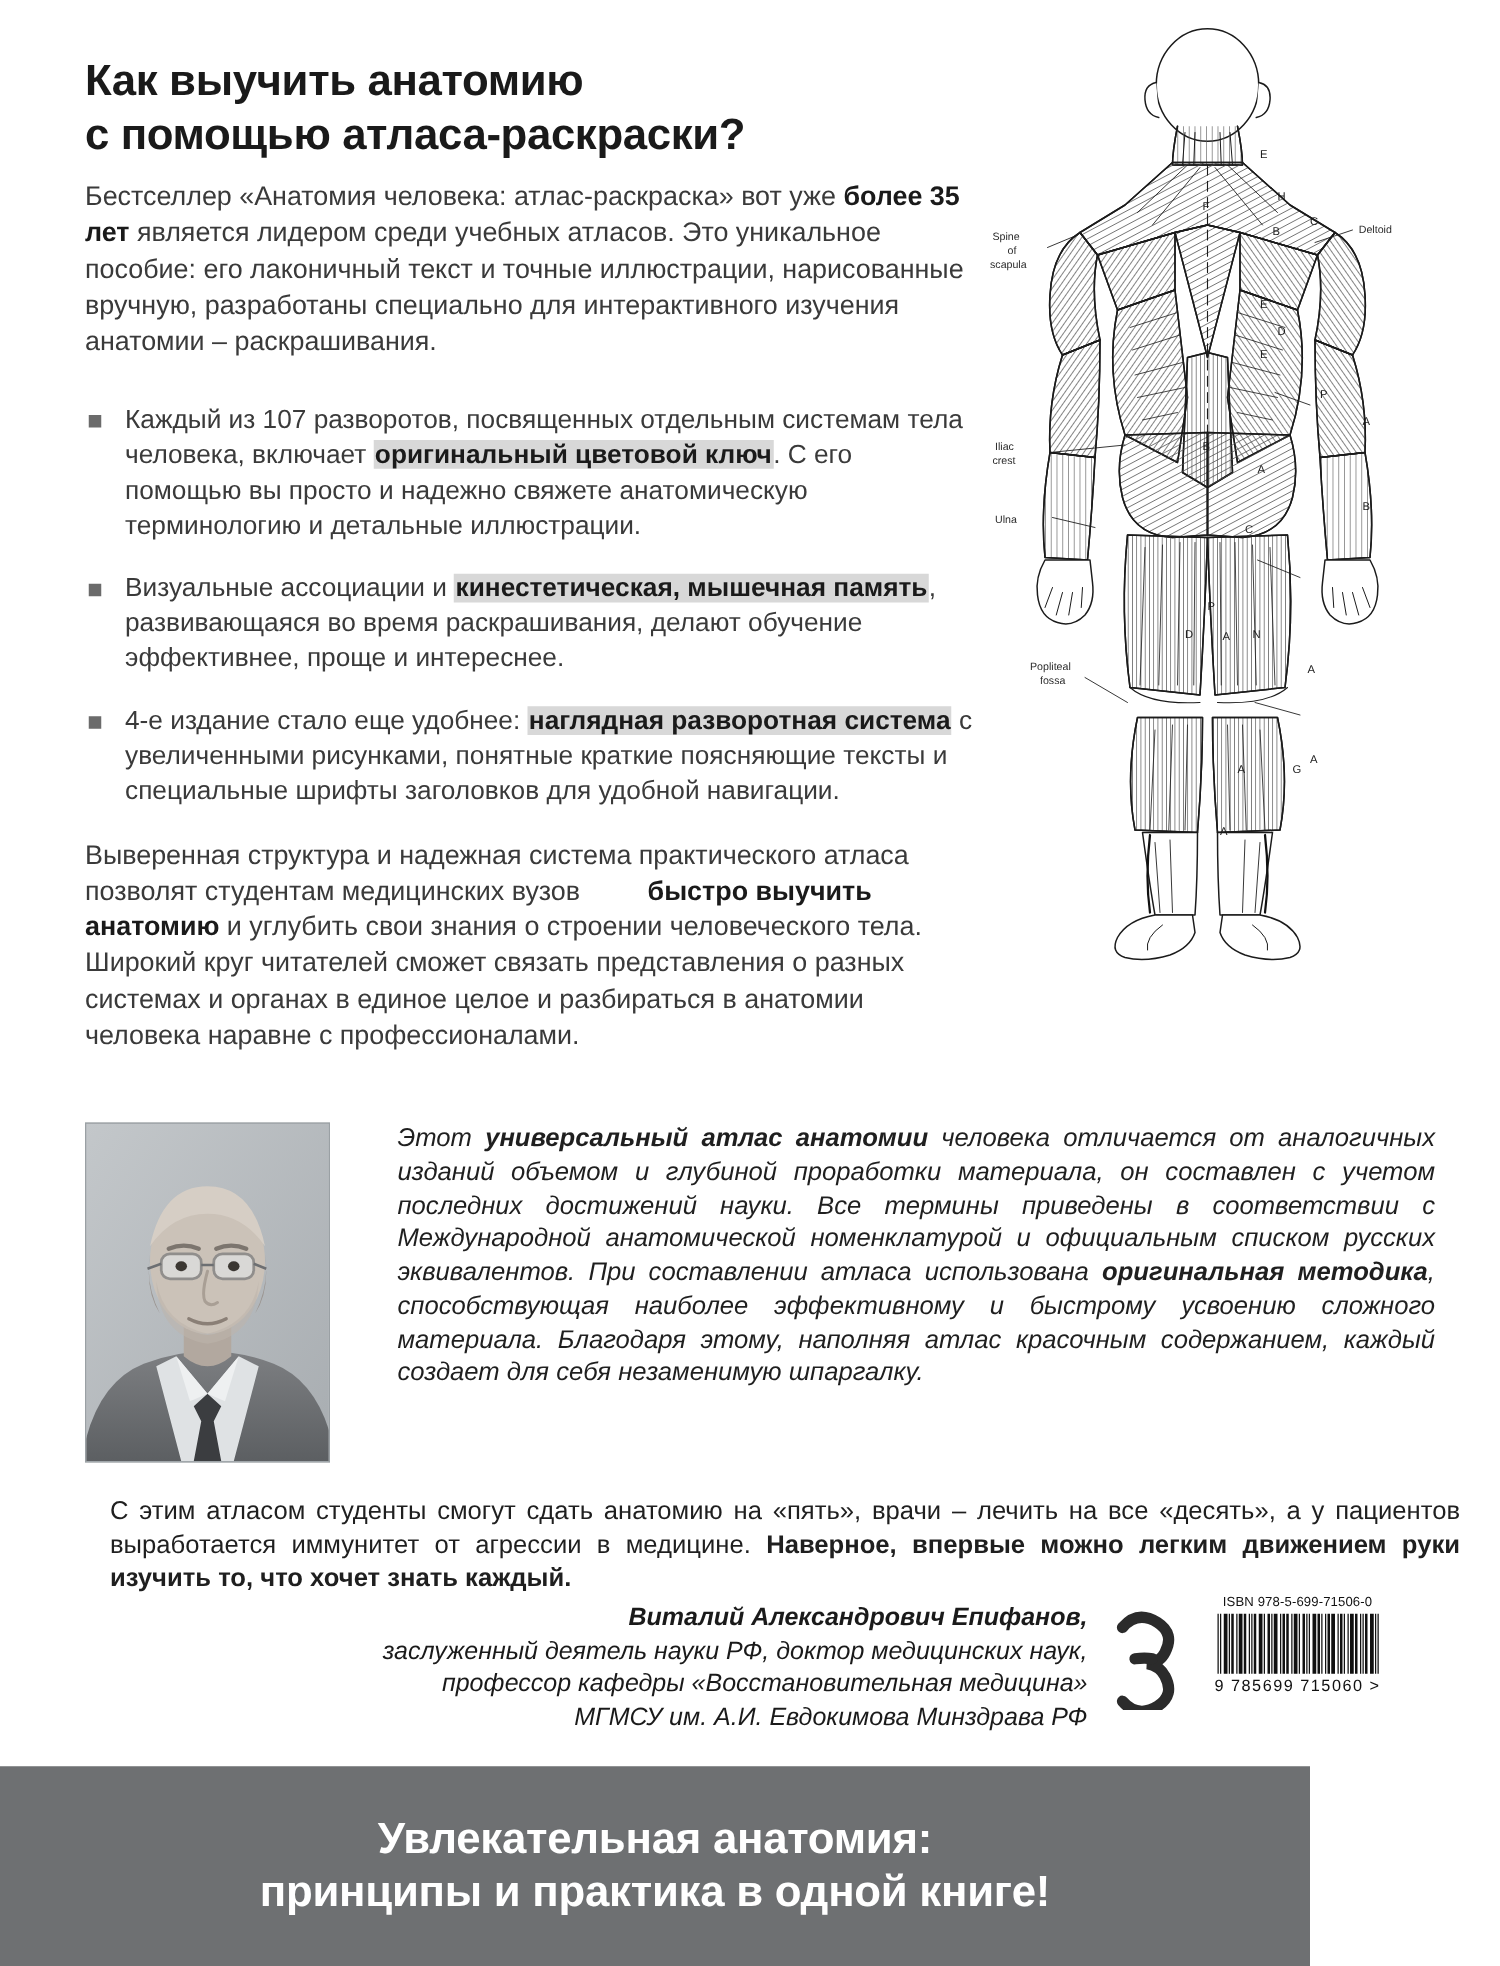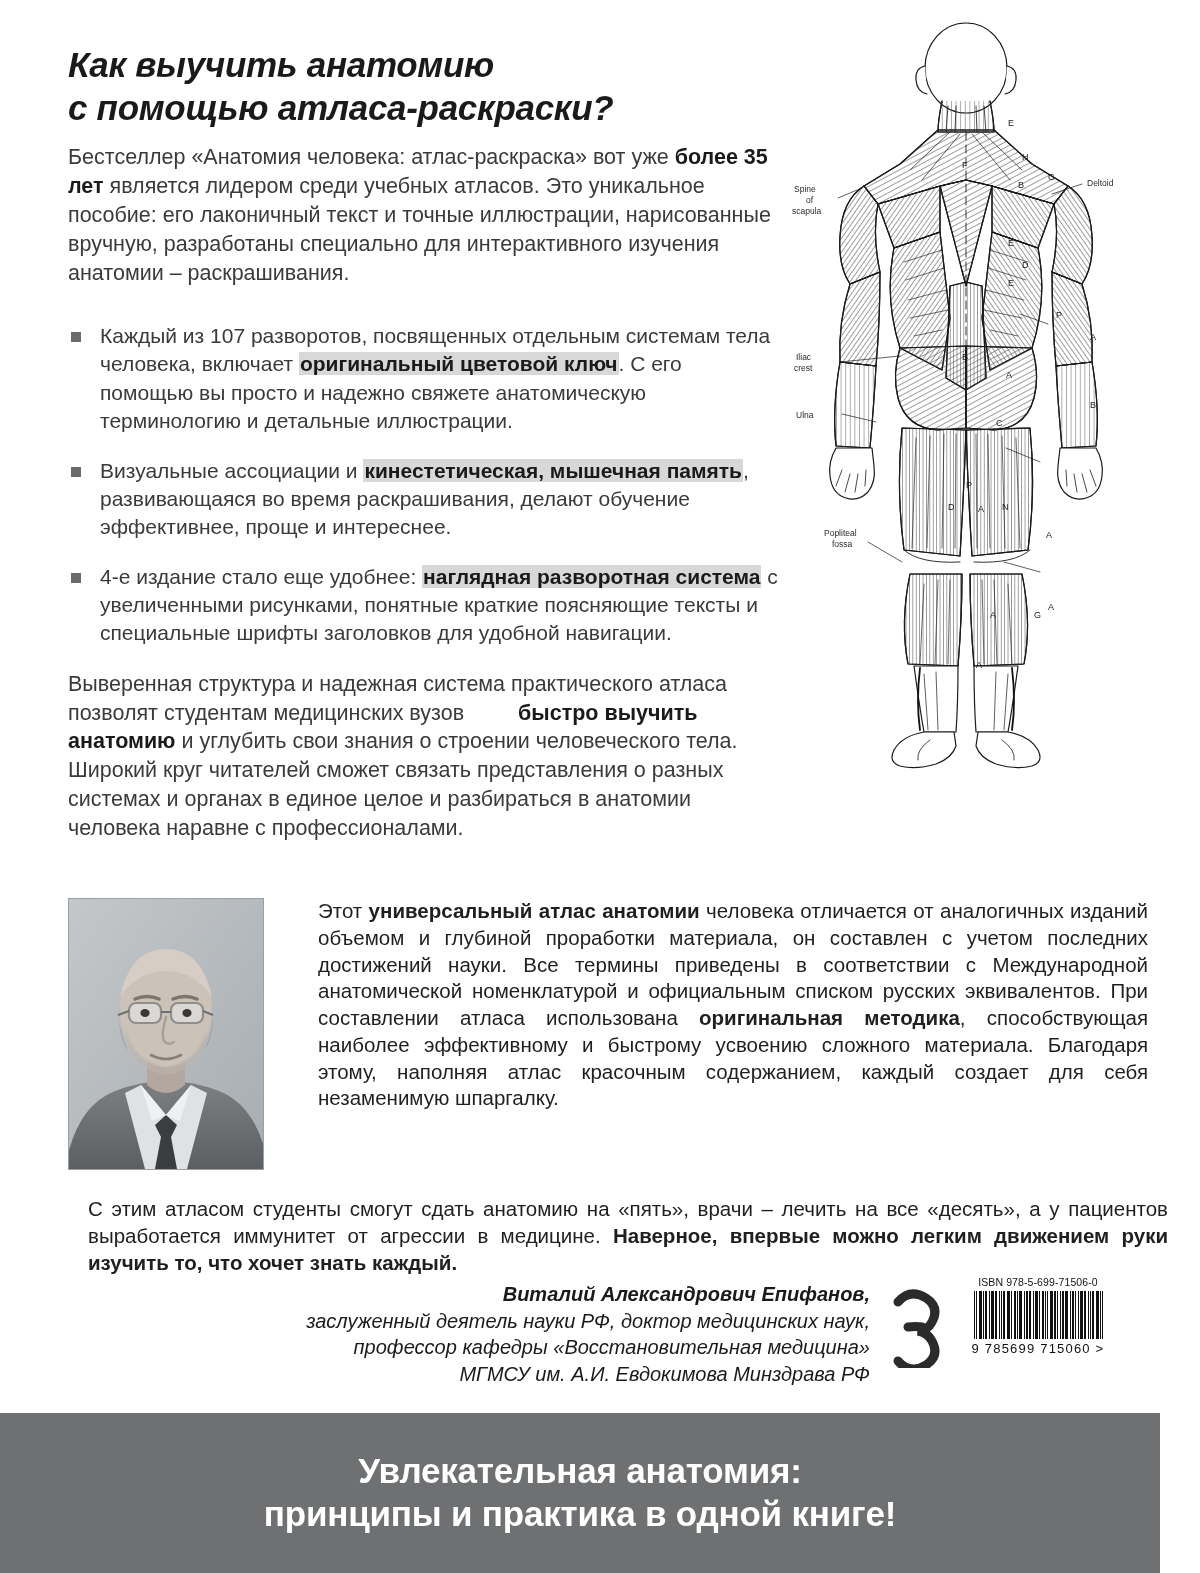--- a/index.html
+++ b/index.html
@@ -39,21 +39,20 @@
     width: 712px;
   }
 
   .headline {
     font-size: 35px;
     font-weight: bold;
     line-height: 1.22;
     letter-spacing: -0.3px;
     color: #1a1a1a;
     margin: 0 0 14px 0;
-    font-style: italic;
   }
   .headline-line { display: block; white-space: nowrap; }
 
   .intro {
     font-size: 21.5px;
     line-height: 1.34;
     color: #3a3a3a;
     margin: 0 0 35px 0;
   }
   .intro b { color: #1a1a1a; font-weight: bold; }
@@ -133,21 +132,21 @@
     position: absolute;
     left: 318px;
     top: 898px;
     width: 830px;
     font-size: 20.5px;
     line-height: 1.305;
     text-align: justify;
     color: #1f1f1f;
   }
   .testimonial p { margin: 0 0 16px 0; }
-  .testimonial p:last-child { margin-bottom: 0; }
+  .testimonial p:last-child { margin-bottom: 0; font-style: italic; }
   .testimonial b { font-weight: bold; }
 
   .testimonial-wide {
     position: absolute;
     left: 68px;
     top: 1196px;
     width: 1080px;
     font-size: 20.5px;
     line-height: 1.305;
     text-align: justify;
@@ -214,21 +213,21 @@
     letter-spacing: 1.2px;
     color: #111;
     white-space: nowrap;
   }
 
   
   .banner {
     position: absolute;
     left: 0;
     top: 1413px;
-    width: 1160px;
+    width: 1048px;
     height: 160px;
     background: #6e7072;
     display: flex;
     align-items: center;
     justify-content: center;
   }
   .banner-text {
     text-align: center;
     color: #ffffff;
     font-weight: bold;

